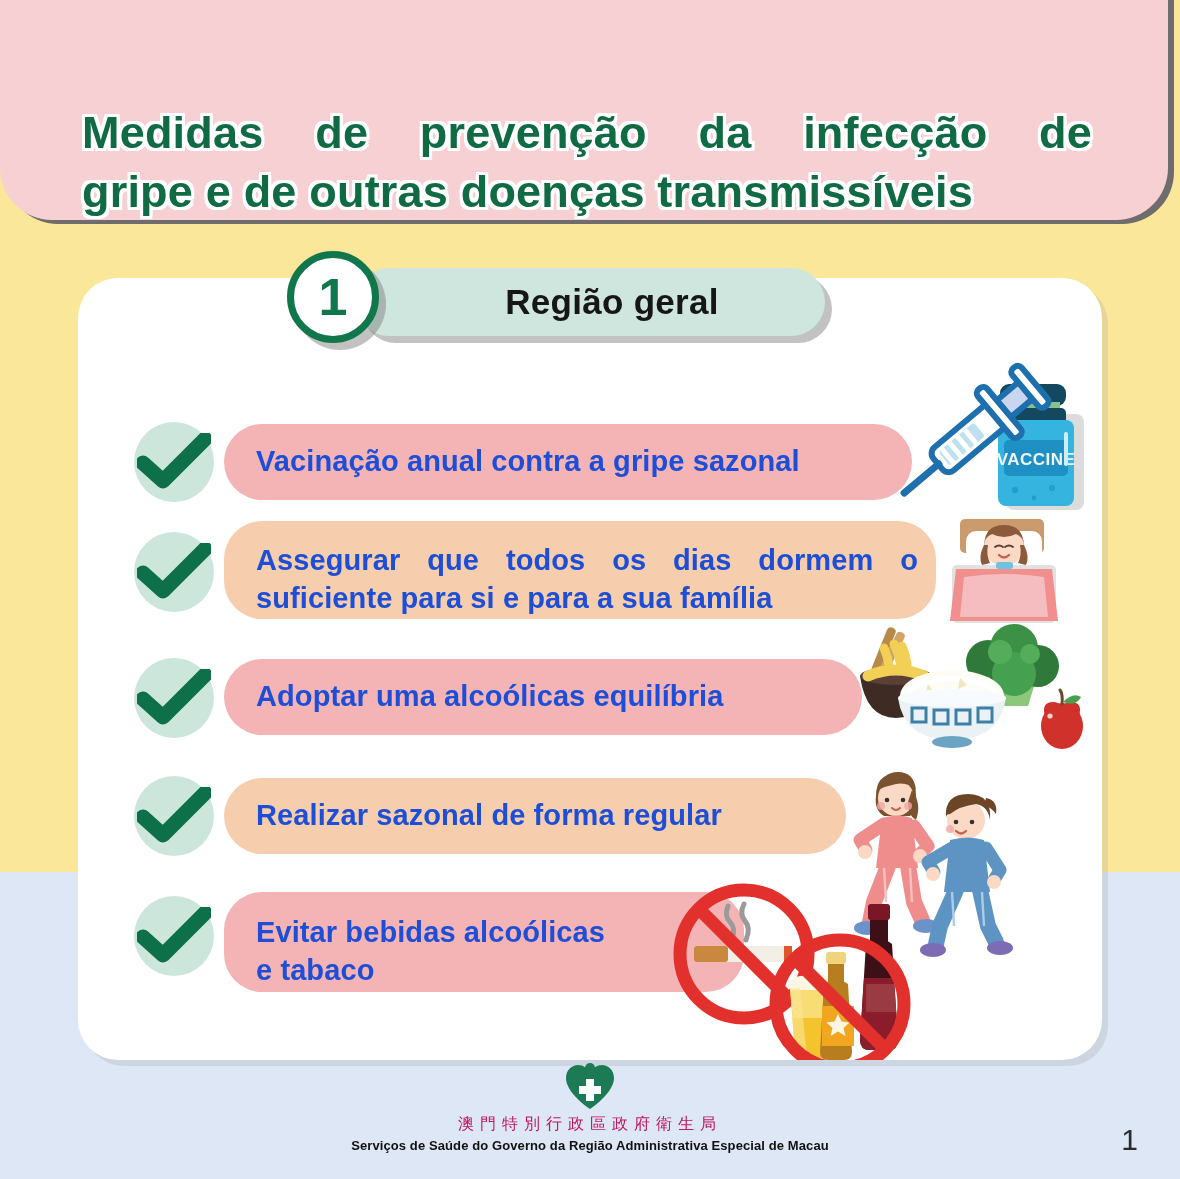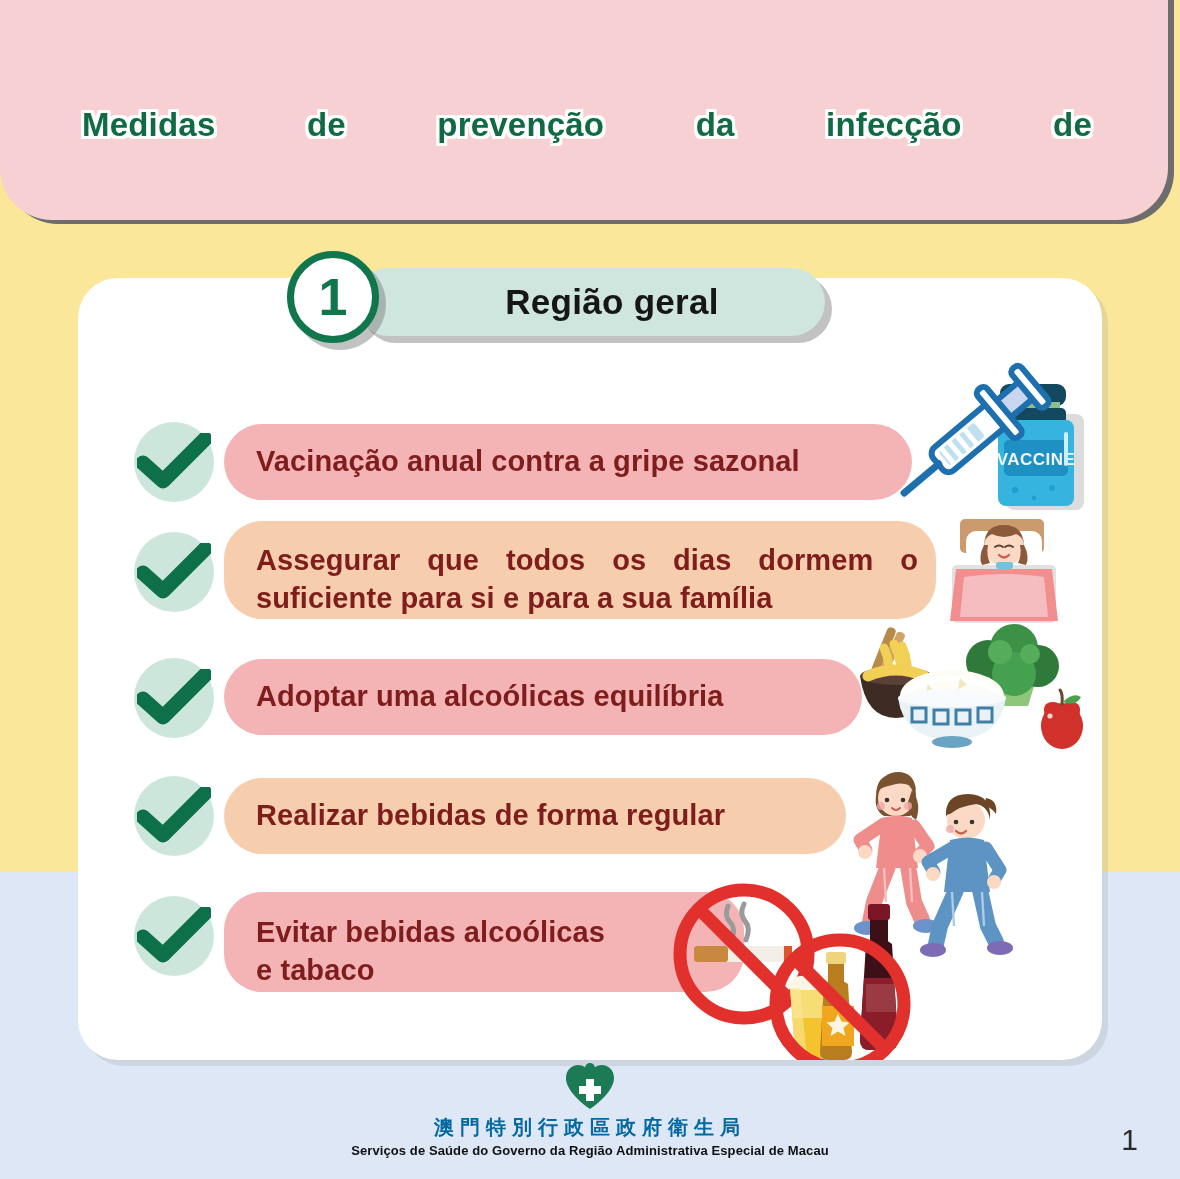--- a/index.html
+++ b/index.html
@@ -45,21 +45,21 @@
     position: absolute;
     left: 0px; top: -46px;
     width: 1168px; height: 266px;
     background: #f7d0d3;
     border-radius: 0 0 52px 52px;
   }
   .banner-title {
     position: absolute;
     left: 82px; top: 104px;
     width: 1010px;
-    font-size: 33px;
+    font-size: 45px;
     font-weight: 800;
     line-height: 1.30;
     color: #106b45;
     letter-spacing: 0.2px;
     text-align: justify;
     -webkit-text-stroke: 0px;
     text-shadow:
       -3px -3px 0 #ffffff,  3px -3px 0 #ffffff,
       -3px  3px 0 #ffffff,  3px  3px 0 #ffffff,
       -3px  0px 0 #ffffff,  3px  0px 0 #ffffff,
@@ -148,21 +148,21 @@
     border-radius: 38px;
     display: flex;
     align-items: center;
   }
   .pill.pink  { background: #f4b3b5; }
   .pill.peach { background: #f6cead; }
 
   .pill-text {
     font-size: 29px;
     font-weight: 800;
-    color: #7f1d1d;
+    color: #1d4ed8;
     line-height: 1.30;
     letter-spacing: 0.1px;
     padding-left: 32px;
     padding-right: 18px;
     white-space: pre-line;
   }
   .pill-text.just {
     text-align: justify;
     margin-top: 20px;
   }
@@ -172,21 +172,21 @@
 
   
   .footer {
     position: absolute;
     left: 0; top: 1062px;
     width: 1180px;
     display: flex; flex-direction: column; align-items: center;
   }
   .footer-logo { width: 52px; height: 48px; margin-bottom: 4px; }
   .footer-cn {
-    font-size: 20px; font-weight: 700; color: #0369a1;
+    font-size: 16px; font-weight: 400; color: #be185d;
     letter-spacing: 6px; line-height: 1.3;
     font-family: "DejaVu Sans", sans-serif;
   }
   .footer-pt {
     font-size: 13px; font-weight: 700; color: #111;
     margin-top: 3px; letter-spacing: 0.1px; text-align: right;
   }
   .page-num {
     position: absolute;
     right: 42px; bottom: 22px;
@@ -199,20 +199,21 @@
 
 <div id="poster">
 
   <div class="bg-yellow"></div>
   <div class="bg-blue"></div>
 
   <div class="banner-shadow"></div>
   <div class="banner"></div>
   <div class="banner-title">
     <span class="ln ln1">Medidas de prevenção da infecção de</span>
+    <span class="ln">gripe e de outras doenças transmissíveis</span>
   </div>
 
   <div class="card-shadow"></div>
   <div class="card"></div>
 
   <div class="sec-pill-shadow"></div>
   <div class="sec-pill"></div>
   <div class="sec-label">Região geral</div>
   <div class="sec-badge-shadow"></div>
   <div class="sec-badge">1</div>
@@ -348,21 +349,21 @@
     </g>
   </svg>
 
   <div class="check-wrap" style="left:128px; top:770px;">
     <div class="check-circle"></div>
     <svg class="check-mark" width="74" height="58" viewBox="0 0 74 58">
       <path d="M6 30 L26 48 L68 6" fill="none" stroke="#0d7048" stroke-width="15" stroke-linecap="round" stroke-linejoin="round"></path>
     </svg>
   </div>
   <div class="pill peach" style="left:224px; top:778px; width:622px; height:76px;">
-    <div class="pill-text">Realizar bebidas de forma regular</div>
+    <div class="pill-text">Realizar sazonal de forma regular</div>
   </div>
 
   <svg class="ill" style="left:840px; top:762px;" width="190" height="200" viewBox="0 0 190 200">
 
     <g>
       <path d="M36 34 Q36 12 56 12 Q76 12 76 34 Q78 48 70 54 L44 54 Q34 48 36 34 Z" fill="#7b5230"></path>
       <ellipse cx="56" cy="36" rx="18" ry="18" fill="#fbd9c4"></ellipse>
       <path d="M38 28 Q42 10 58 10 Q74 10 76 28 Q68 20 56 22 Q46 24 38 28 Z" fill="#7b5230"></path>
       <path d="M72 28 q10 14 4 30 q-8 -4 -8 -18 Z" fill="#7b5230"></path>
       <circle cx="47" cy="38" r="2.3" fill="#333"></circle>

